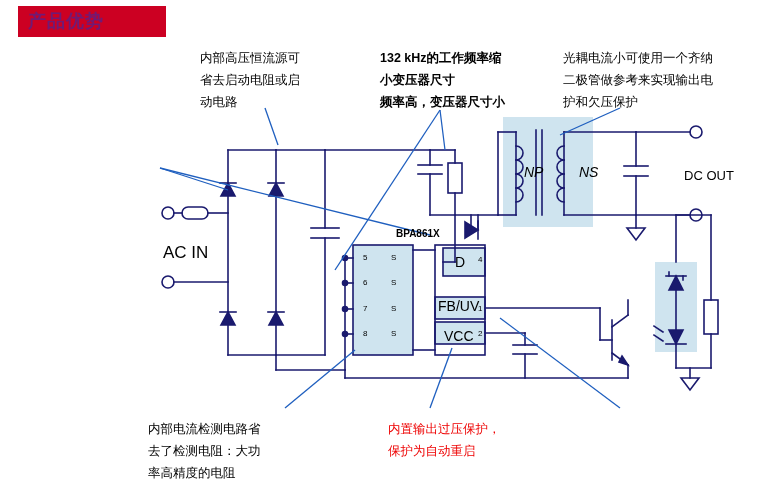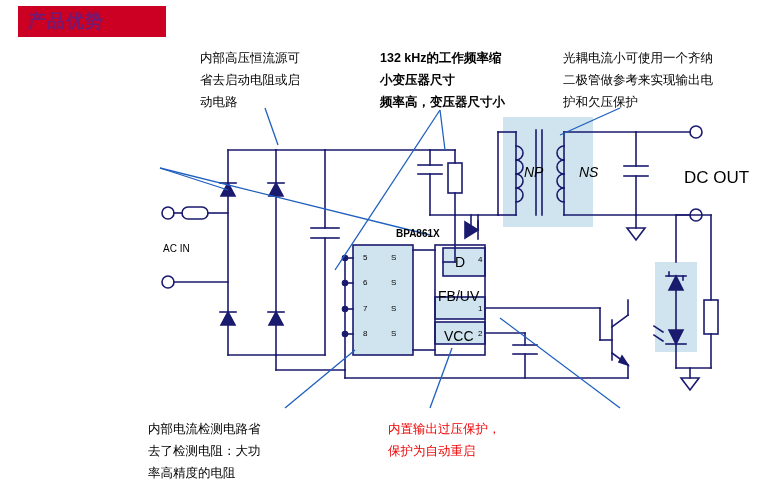--- a/index.html
+++ b/index.html
@@ -267,29 +267,29 @@
 
 
   <div class="ann" style="left:148px; top:418px; width:185px;">内部电流检测电路省
 去了检测电阻：大功
 率高精度的电阻</div>
 
   <div class="ann red" style="left:388px; top:418px; width:175px;">内置输出过压保护，
 保护为自动重启</div>
 
 
-  <div class="lbl" style="left:163px; top:243px; font-size:10px;">AC IN</div>
-  <div class="lbl" style="left:684px; top:168px; font-size:17px;">DC OUT</div>
+  <div class="lbl" style="left:163px; top:243px; font-size:17px;">AC IN</div>
+  <div class="lbl" style="left:684px; top:168px; font-size:13px;">DC OUT</div>
   <div class="lbl" style="left:396px; top:228px; font-size:10px; font-weight:bold;">BPA861X</div>
   <div class="lbl small ital" style="left:524px; top:164px;">NP</div>
   <div class="lbl small ital" style="left:579px; top:164px;">NS</div>
 
   <div class="lbl small" style="left:455px; top:254px;">D</div>
   <div class="lbl tiny" style="left:478px; top:255px;">4</div>
-  <div class="lbl small" style="left:438px; top:288px;">FB/UV</div>
+  <div class="lbl small" style="left:438px; top:298px;">FB/UV</div>
   <div class="lbl tiny" style="left:478px; top:304px;">1</div>
   <div class="lbl small" style="left:444px; top:328px;">VCC</div>
   <div class="lbl tiny" style="left:478px; top:329px;">2</div>
 
   <div class="lbl tiny" style="left:363px; top:253px;">5</div>
   <div class="lbl tiny" style="left:363px; top:278px;">6</div>
   <div class="lbl tiny" style="left:363px; top:304px;">7</div>
   <div class="lbl tiny" style="left:363px; top:329px;">8</div>
 
   <div class="lbl tiny" style="left:391px; top:253px;">S</div>

